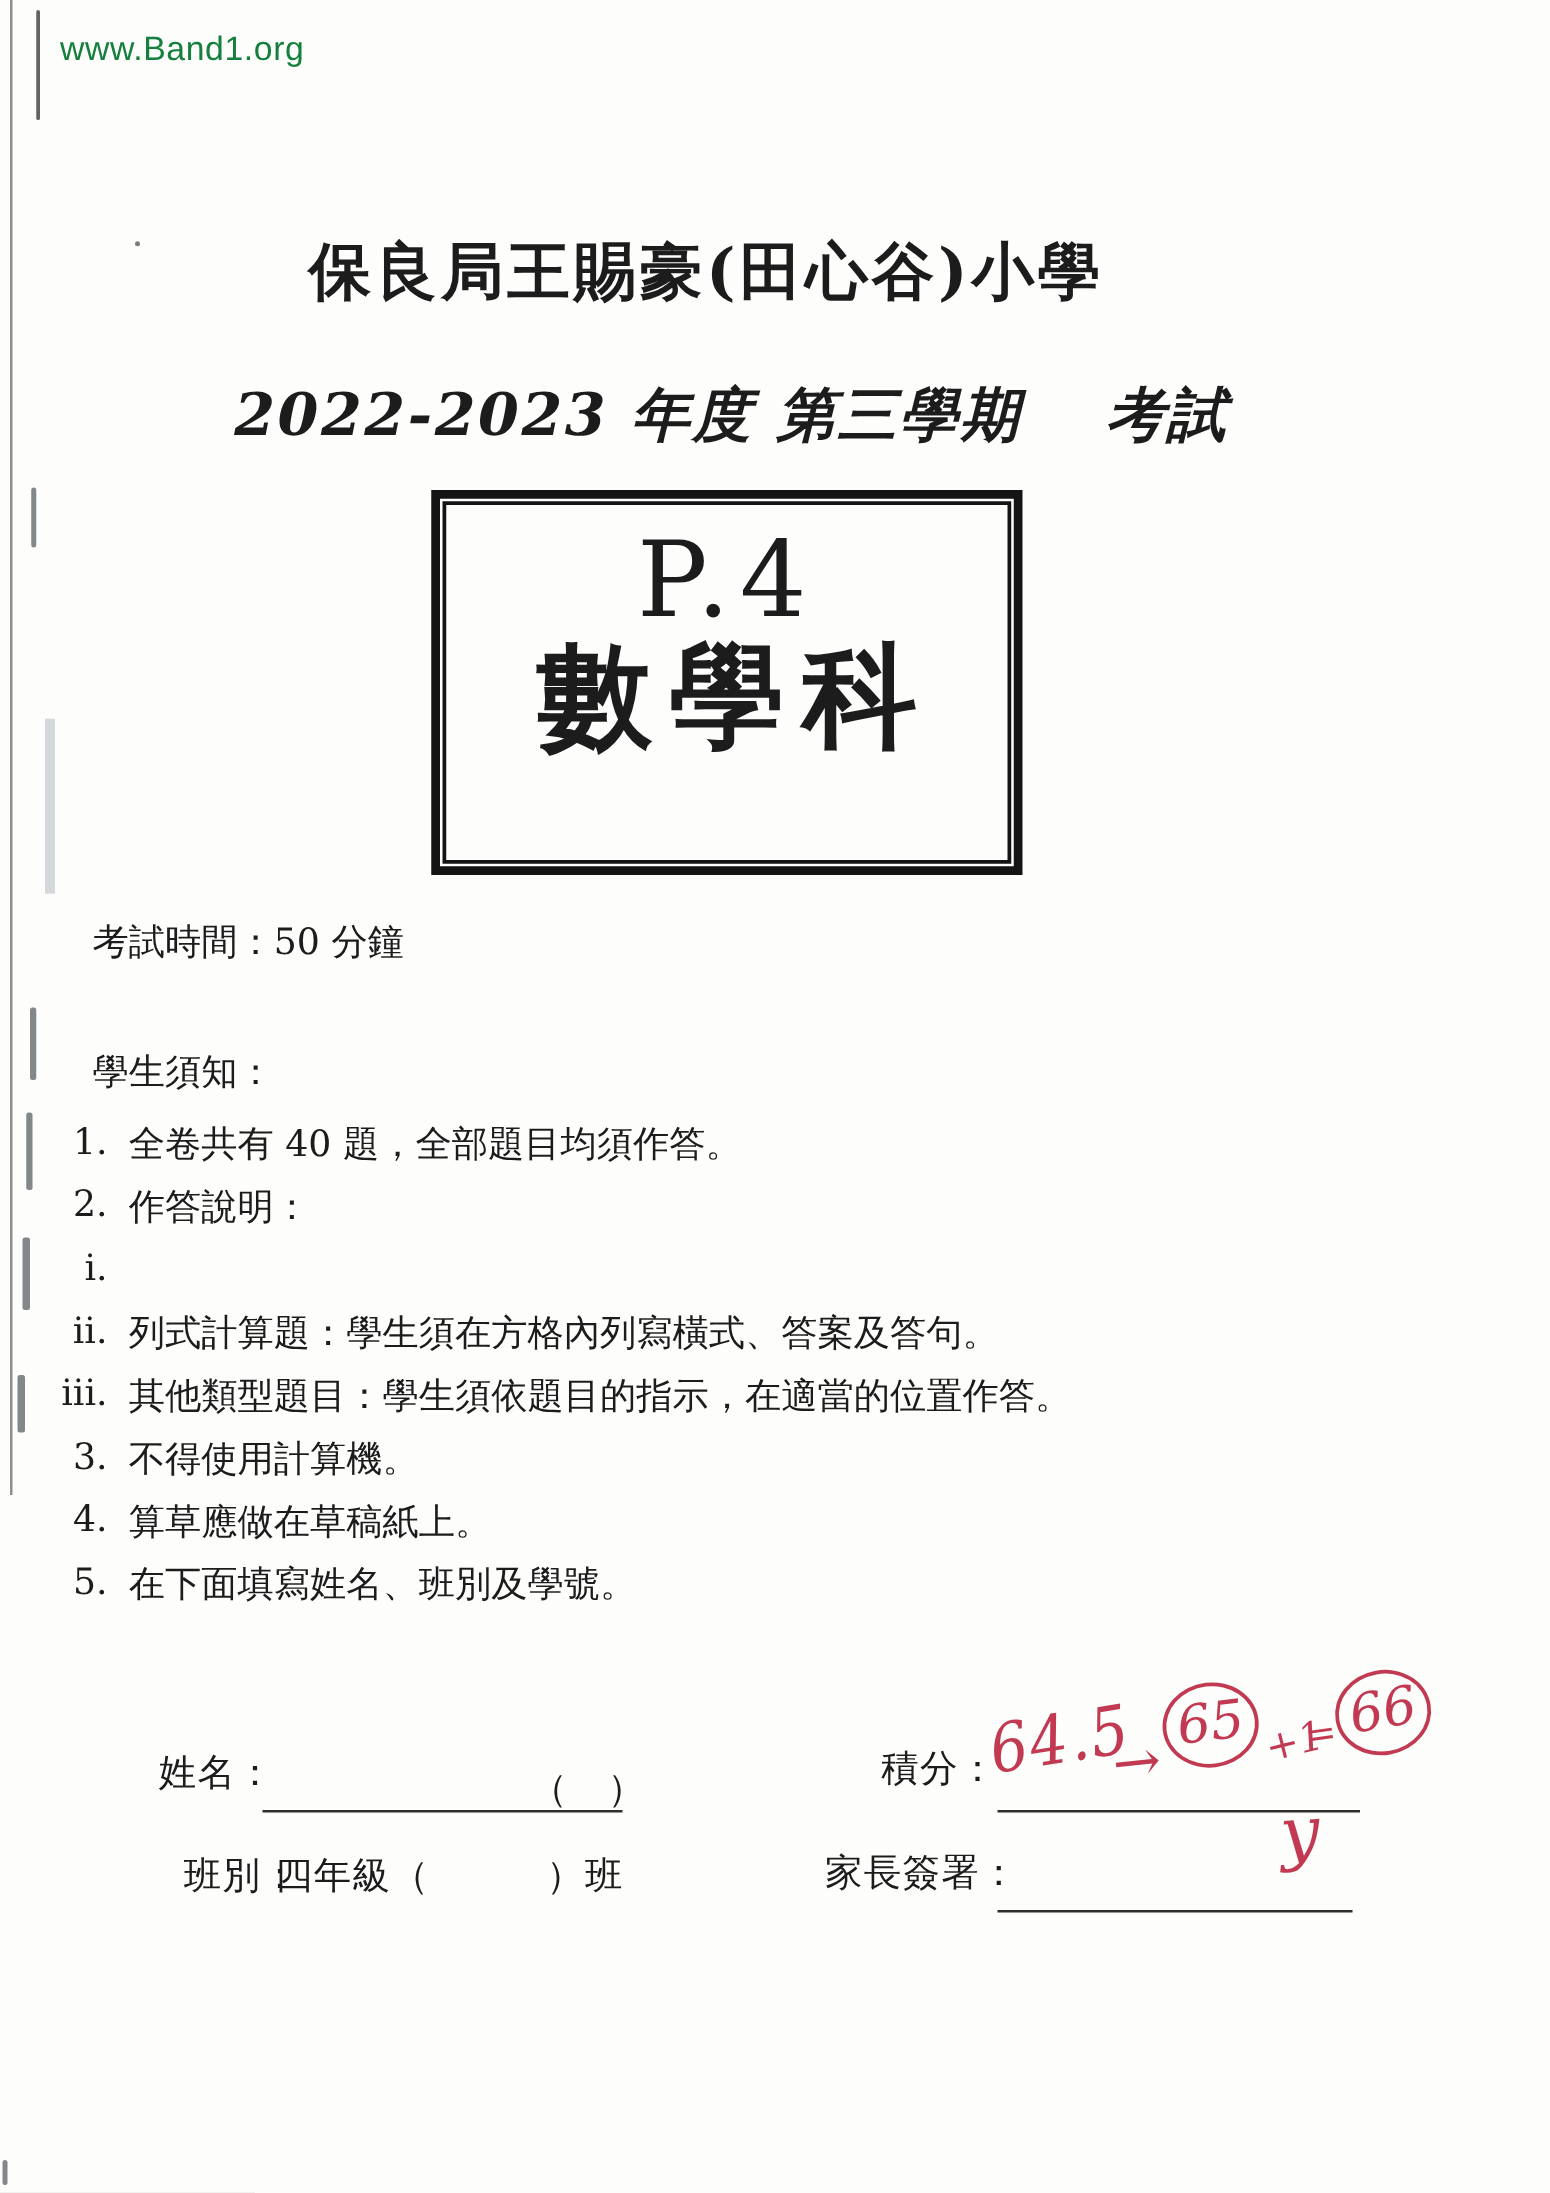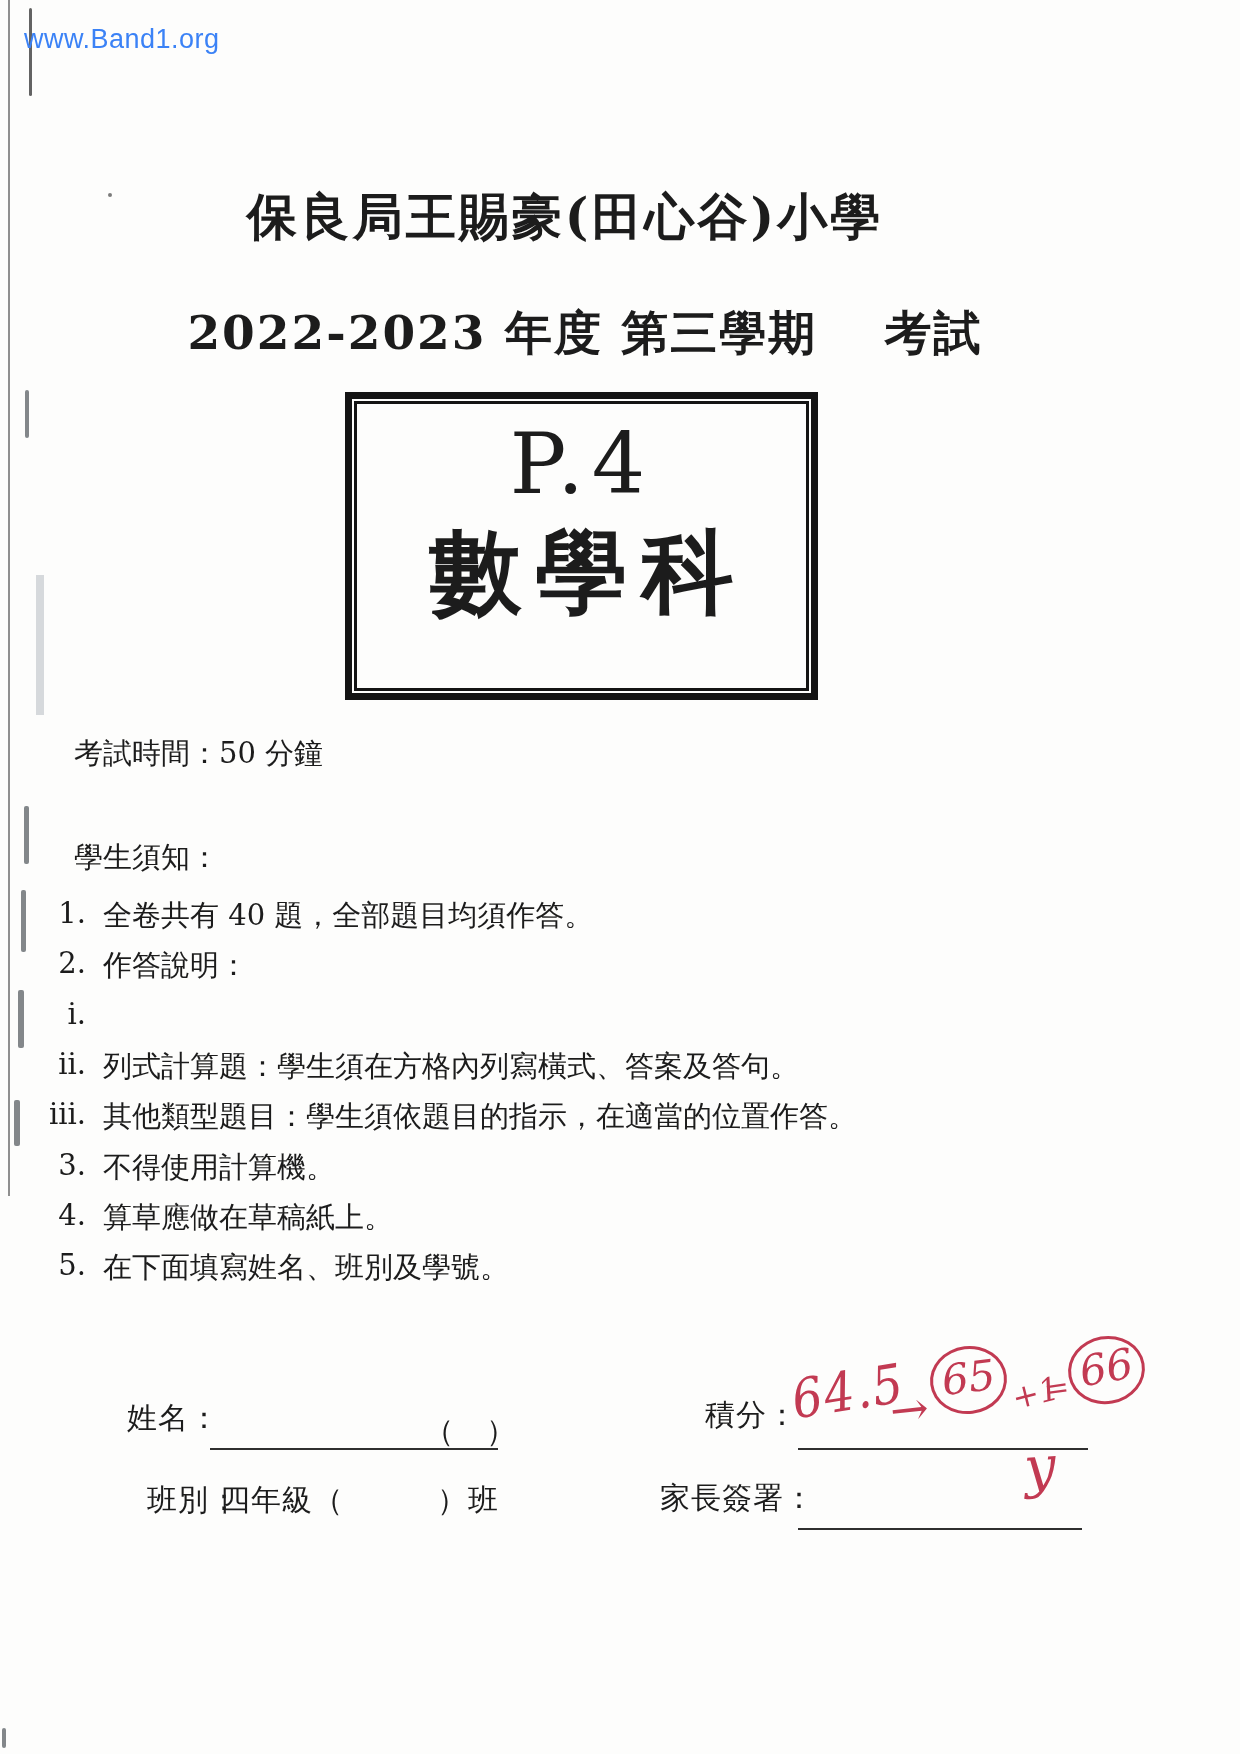--- a/index.html
+++ b/index.html
@@ -8,45 +8,45 @@
     width:1240px;height:1754px;
     margin:0 auto;
     background:#fdfdfc;
     overflow:hidden;
     font-family:"DejaVu Serif","Liberation Serif",serif;
     color:#1c1c1c;
     --ink:#c23a52;
   }
   .abs{position:absolute;}
   .watermark{
-    left:24px;top:24px;
+    left:48px;top:24px;
     font-family:"Liberation Sans","DejaVu Sans",sans-serif;
-    font-size:27px;color:#3b82f6;letter-spacing:.5px;
+    font-size:27px;color:#15803d;letter-spacing:.5px;
   }
   .school{
     left:0;top:188px;width:1130px;text-align:center;
     font-size:50px;font-weight:700;letter-spacing:3px;line-height:1.15;
   }
   .session{
     left:0;top:306px;width:1170px;text-align:center;
-    font-size:47px;font-weight:700;letter-spacing:2px;line-height:1.15;
+    font-size:47px;font-weight:700;letter-spacing:2px;line-height:1.15;font-style:italic;
   }
   .subject-box{
     left:345px;top:392px;width:473px;height:308px;
     border:7px solid #141414;box-sizing:border-box;background:#fdfdfc;
   }
   .subject-box-inner{
     position:absolute;inset:2px;border:3px solid #141414;
     display:flex;flex-direction:column;align-items:center;
   }
   .grade{
     margin-top:18px;font-size:84px;font-weight:400;letter-spacing:8px;line-height:1;
   }
   .subject{
-    margin-top:20px;font-size:92px;font-weight:700;letter-spacing:14px;margin-right:-14px;line-height:1;
+    margin-top:5px;font-size:92px;font-weight:700;letter-spacing:14px;margin-right:-14px;line-height:1;
   }
   .bodytext{font-size:29px;line-height:1.2;}
   .duration{left:74px;top:736px;}
   .notes-head{left:74px;top:840px;}
   .inst{left:0;top:0;width:1240px;height:40px;}
   .inum{position:absolute;left:0;width:86px;text-align:right;font-size:29px;}
   .itext{position:absolute;left:103px;width:1110px;font-size:29px;}
   .flabel{font-size:30px;letter-spacing:1px;}
   .uline{border-top:2px solid #2f2f2f;height:0;}
   

